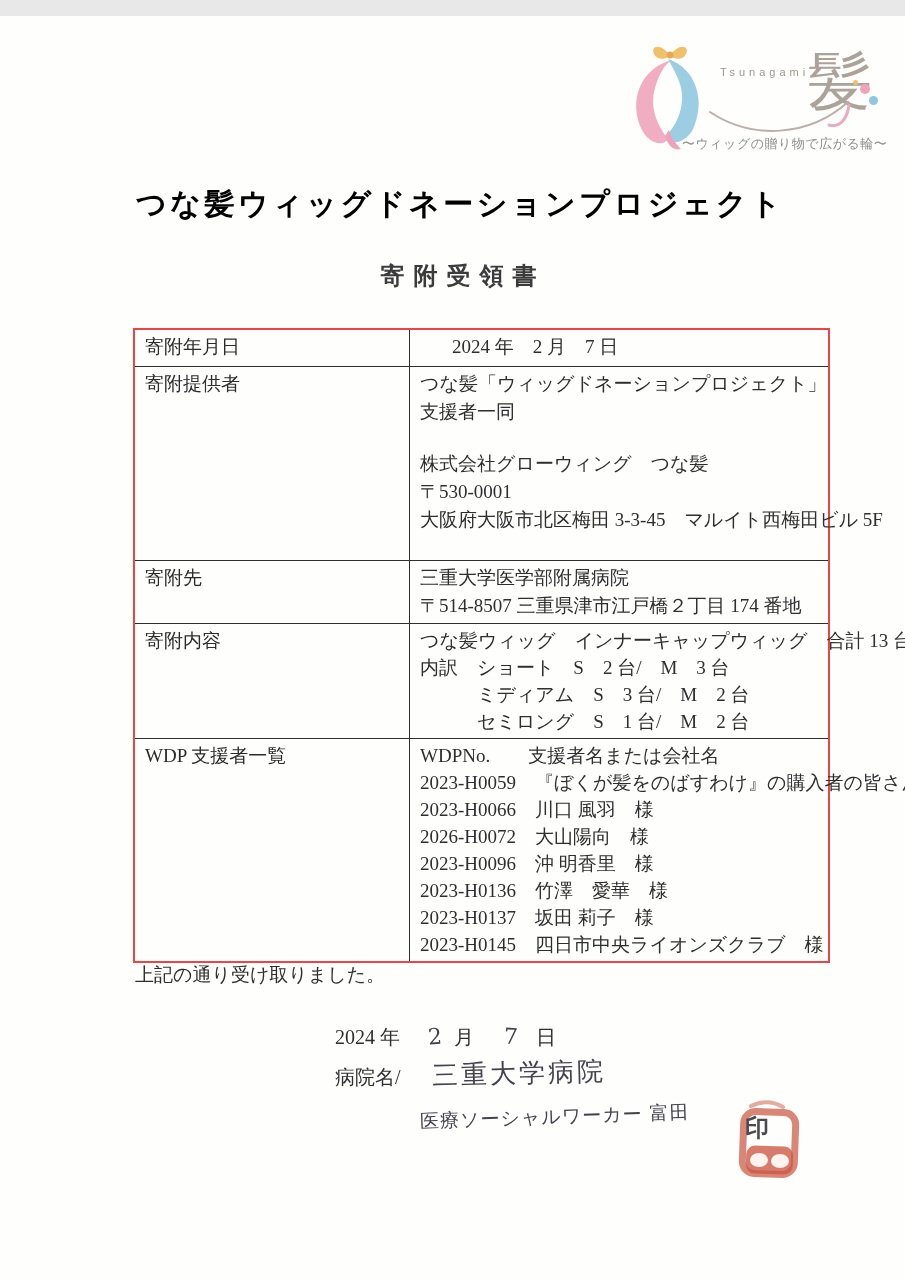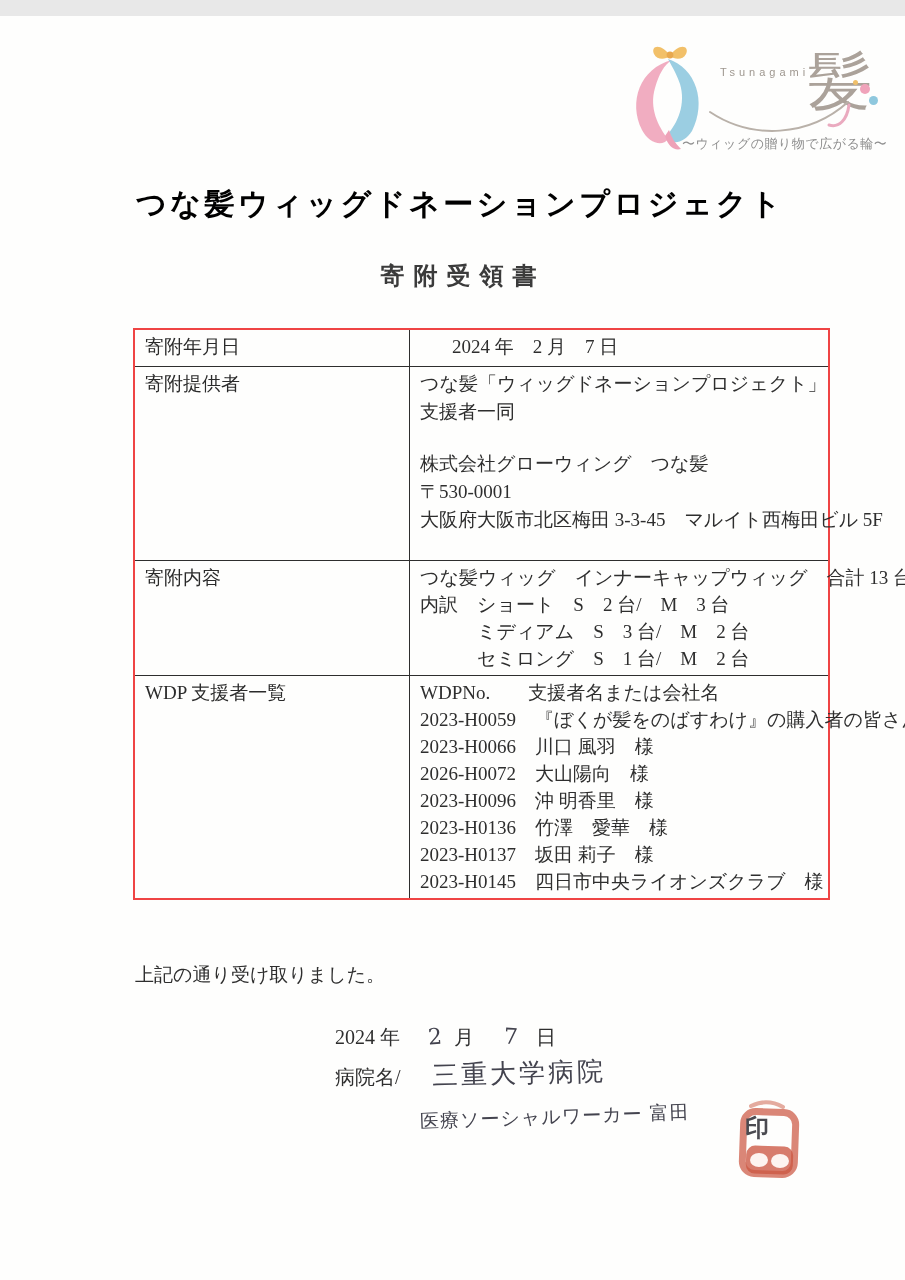--- a/index.html
+++ b/index.html
@@ -133,20 +133,27 @@
       <td class="lbl">寄附提供者</td>
       <td>
         <div class="val-line">つな髪「ウィッグドネーションプロジェクト」</div>
         <div class="val-line">支援者一同</div>
         <div class="val-line blank-line"></div>
         <div class="val-line">株式会社グローウィング　つな髪</div>
         <div class="val-line">〒530-0001</div>
         <div class="val-line">大阪府大阪市北区梅田 3-3-45　マルイト西梅田ビル 5F</div>
       </td>
     </tr>
+    <tr class="r3">
+      <td class="lbl">寄附先</td>
+      <td>
+        <div class="val-line">三重大学医学部附属病院</div>
+        <div class="val-line">〒514-8507 三重県津市江戸橋２丁目 174 番地</div>
+      </td>
+    </tr>
     <tr class="r4">
       <td class="lbl">寄附内容</td>
       <td>
         <div class="val-line">つな髪ウィッグ　インナーキャップウィッグ　合計 13 台</div>
         <div class="val-line">内訳　ショート　S　2 台/　M　3 台</div>
         <div class="val-line">　　　ミディアム　S　3 台/　M　2 台</div>
         <div class="val-line">　　　セミロング　S　1 台/　M　2 台</div>
       </td>
     </tr>
     <tr class="r5">

